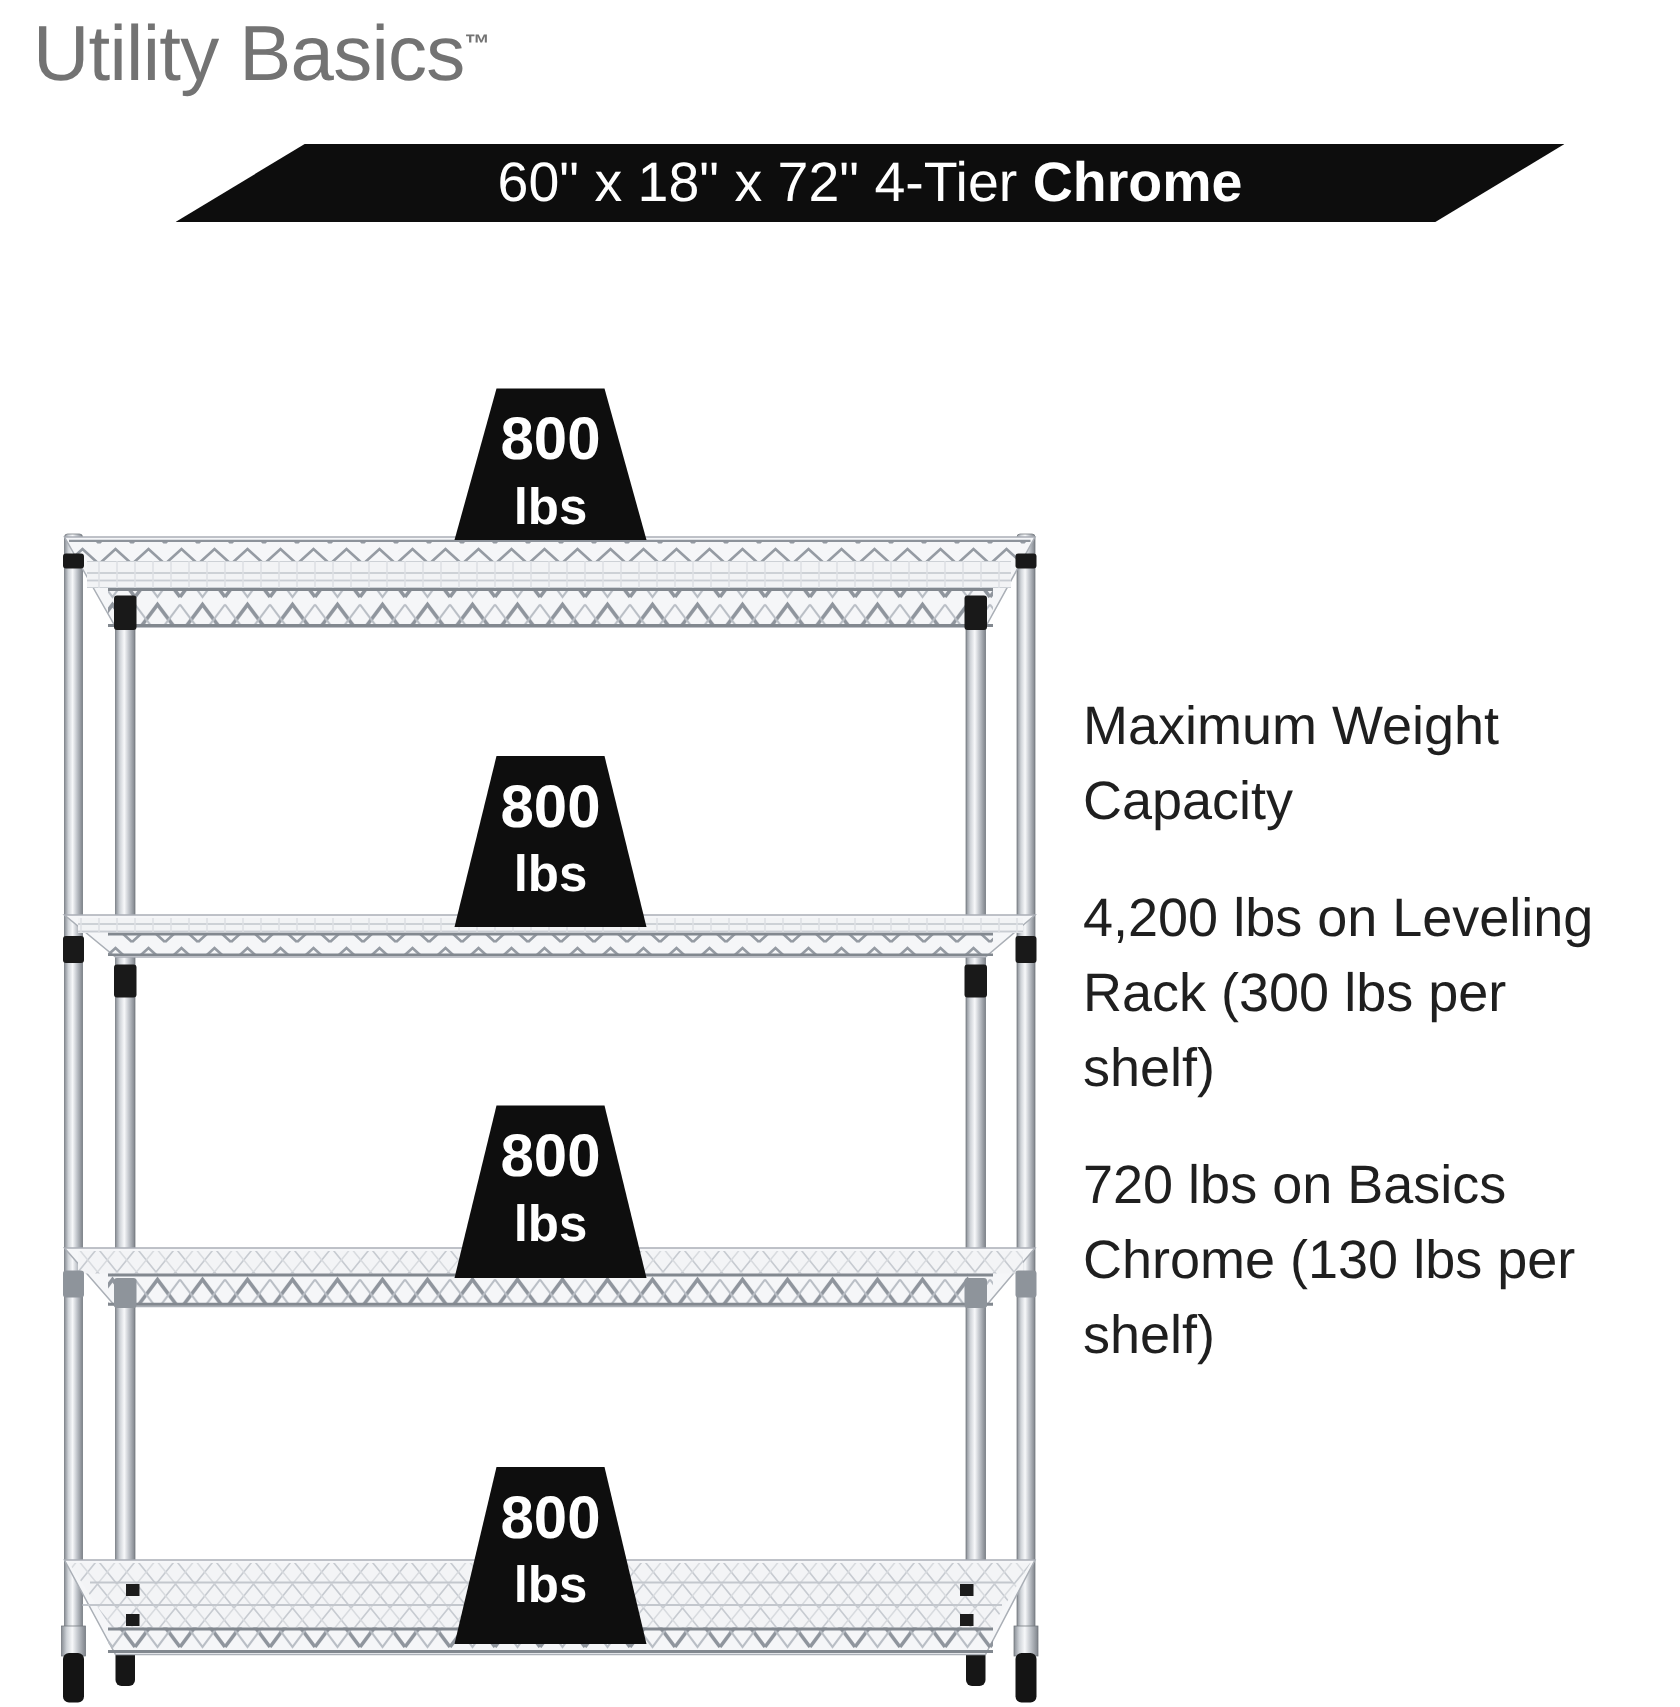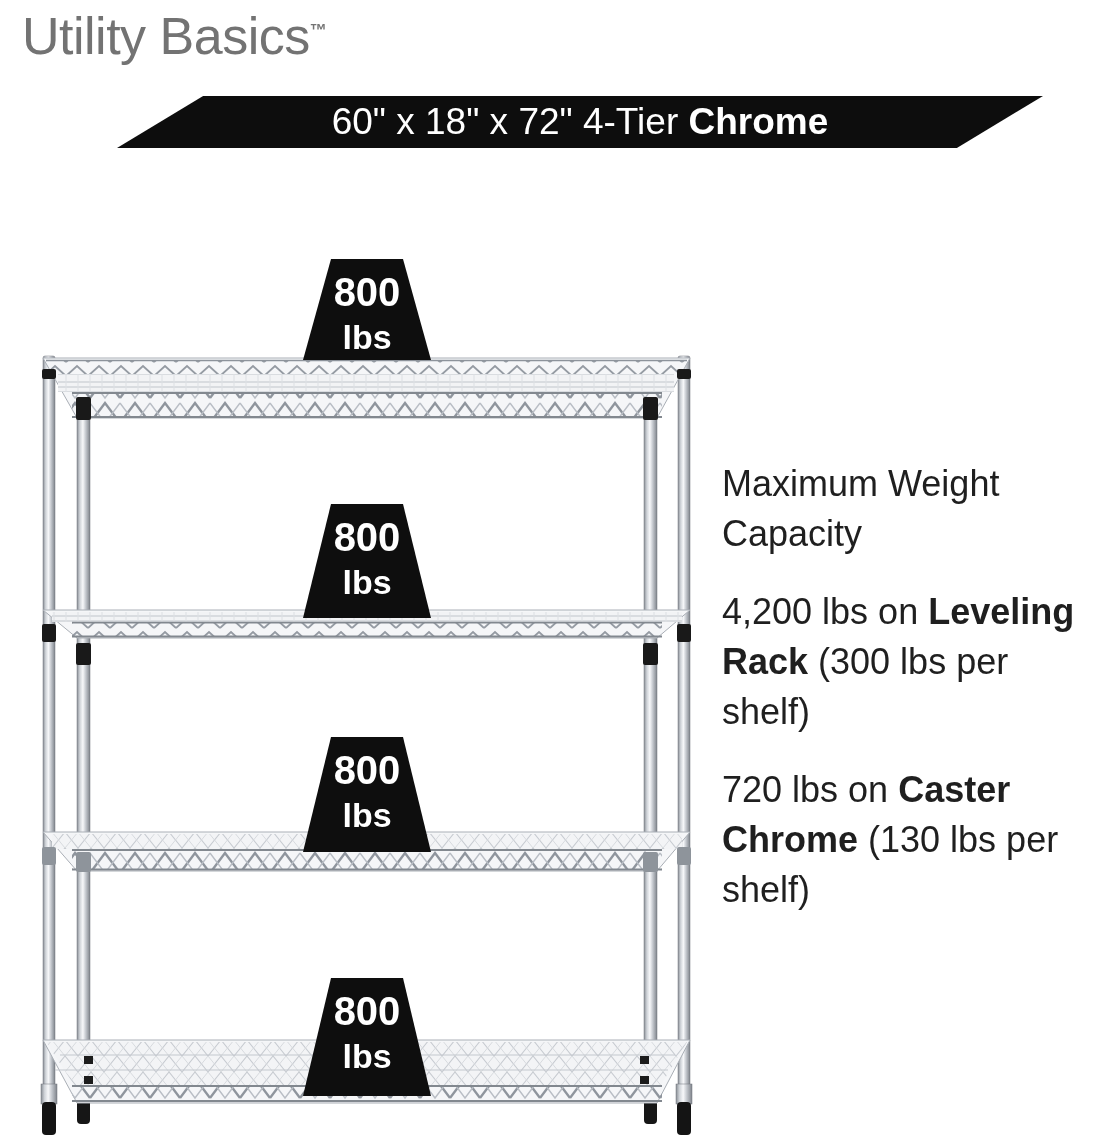--- a/index.html
+++ b/index.html
@@ -22,21 +22,21 @@
     display:flex;align-items:center;justify-content:center;
     font-size:37px;font-weight:500;white-space:pre;
   }
   .banner b{font-weight:700;}
   
   .info{
     position:absolute;left:722px;top:459px;width:400px;
     color:#1f1f1f;font-size:36px;line-height:50px;
   }
   .info .para{margin:0 0 28px 0;}
-  .info b{font-weight:700;}
+  .info b{font-weight:400;}
   .rack-svg{position:absolute;left:0;top:0;}
 </style>
 </head>
 <body>
 
 <div class="brand">
   <span>Utility Basics</span><span class="tm">™</span>
 </div>
 
 <div class="banner">
@@ -175,17 +175,17 @@
   <div class="para">
     <div>Maximum Weight</div>
     <div>Capacity</div>
   </div>
   <div class="para">
     <div><span>4,200 lbs on </span><b>Leveling</b></div>
     <div><b>Rack</b><span> (300 lbs per</span></div>
     <div><span>shelf)</span></div>
   </div>
   <div class="para">
-    <div><span>720 lbs on </span><b>Caster</b></div>
+    <div><span>720 lbs on </span><b>Basics</b></div>
     <div><b>Chrome</b><span> (130 lbs per</span></div>
     <div><span>shelf)</span></div>
   </div>
 </div>
 
 </body></html>

